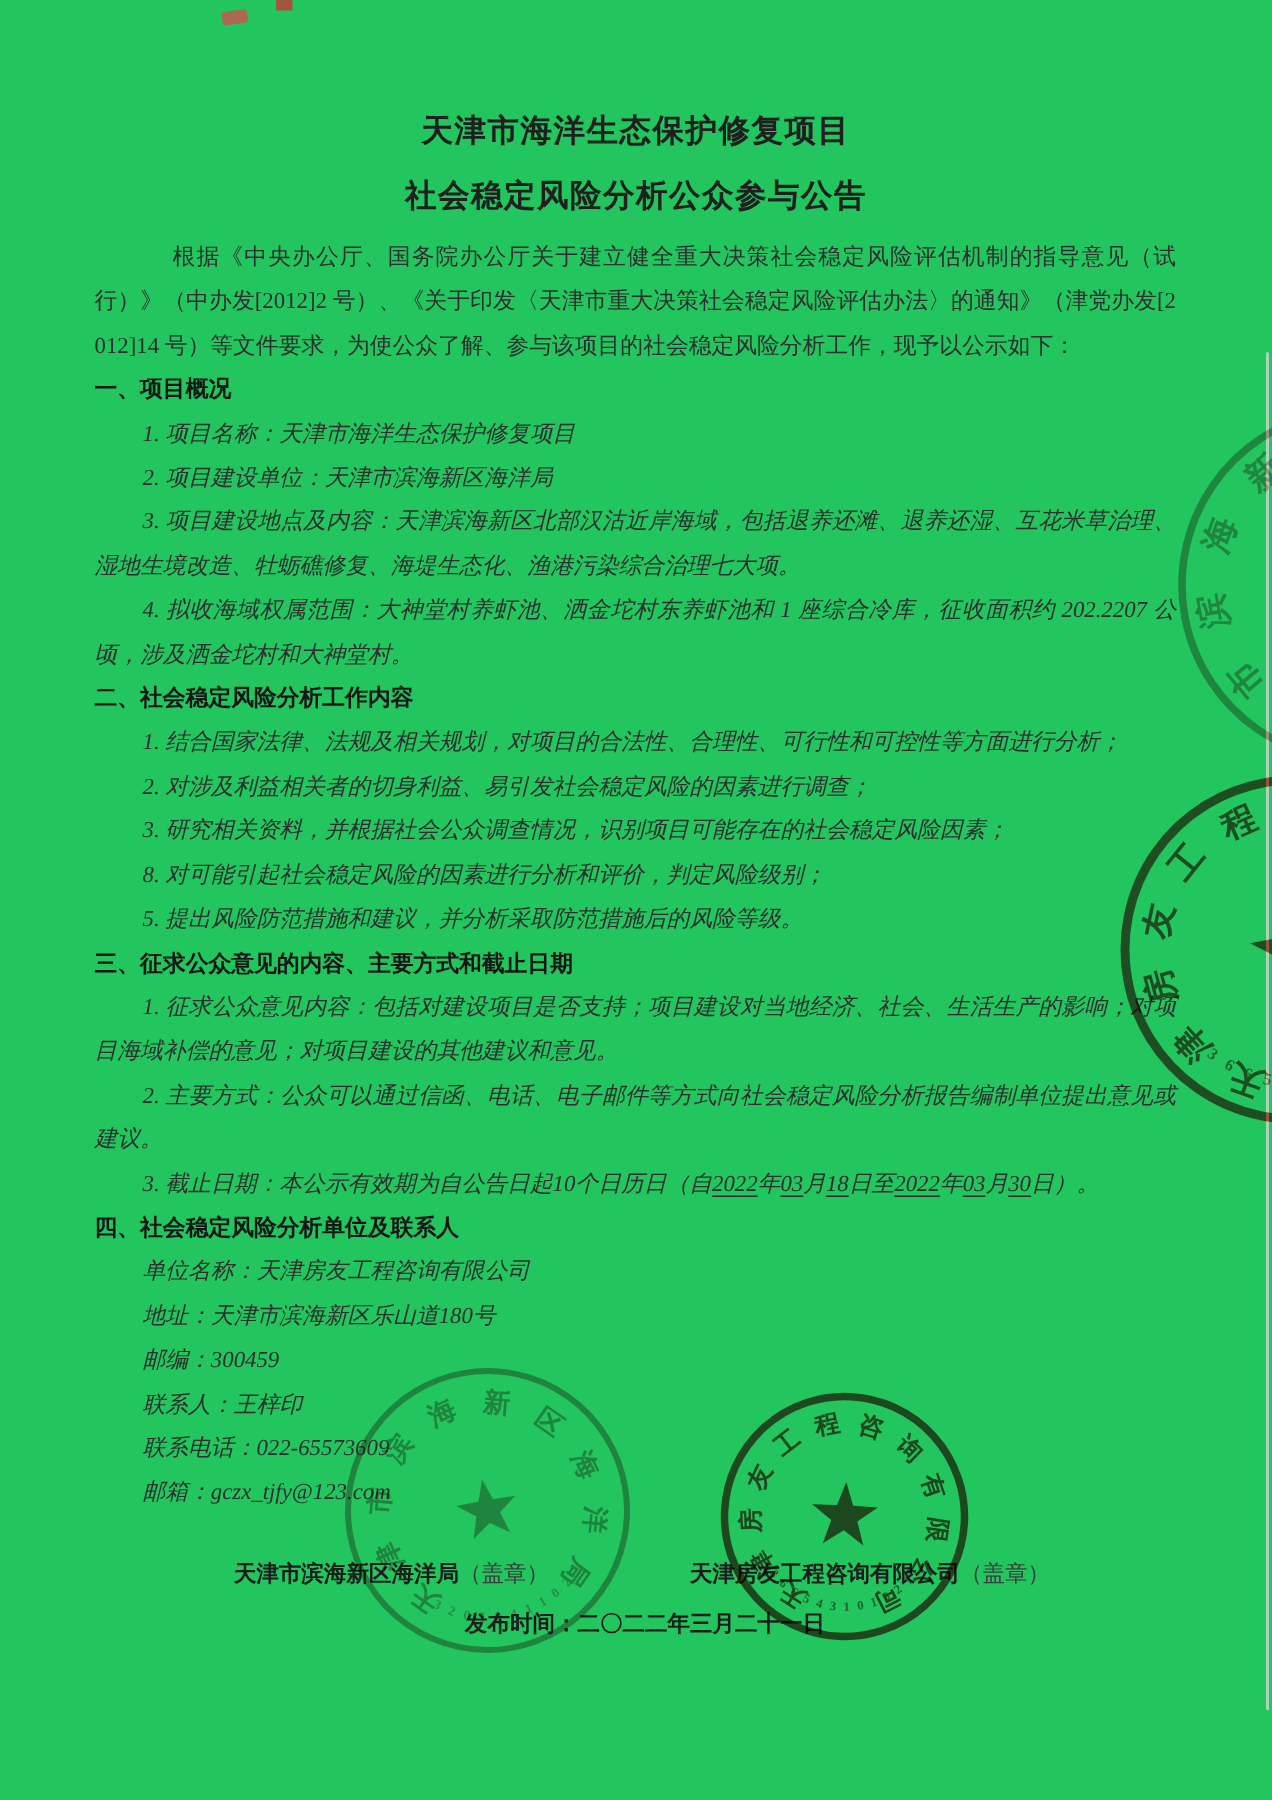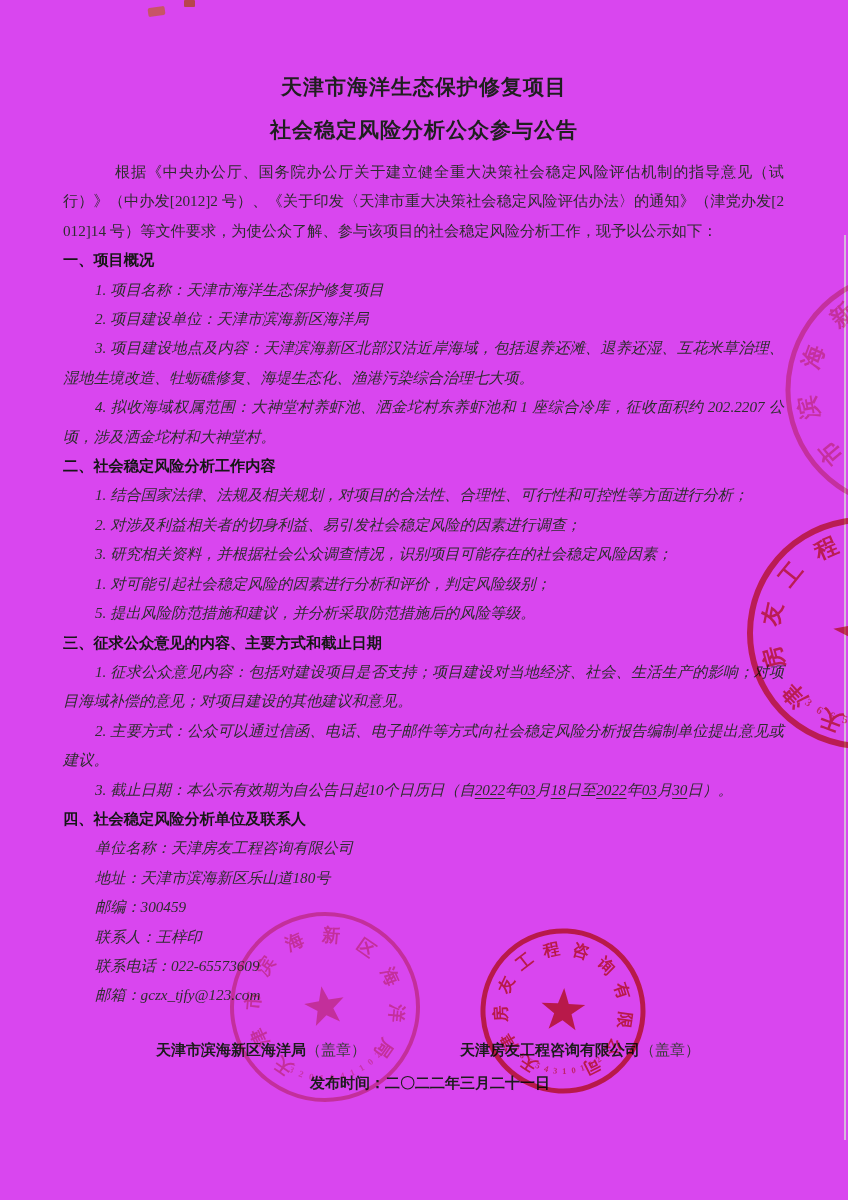--- a/index.html
+++ b/index.html
@@ -1,17 +1,17 @@
 <!DOCTYPE html>
 <html><head>
 <meta charset="utf-8">
 <style>
   html,body{margin:0;padding:0;background:#ffffff;}
   .page{
-    position:relative;width:848px;height:1200px;background:#d946ef;
+    position:relative;width:848px;height:1200px;background:#22c55e;
     overflow:hidden;font-family:"Liberation Serif","DejaVu Serif",serif;
     color:#2e2e2e;
   }
   .titles{padding-top:66px;text-align:center;}
   .title-line{font-size:21px;line-height:43px;font-weight:bold;letter-spacing:1px;color:#1f1f1f;}
   .doc-body{margin:5px 64px 0 63px;}
   .doc-body p{margin:0;line-height:29.4px;font-size:15.2px;text-align:justify;word-break:break-all;}
   p.intro{text-indent:52px;}
   p.sec-heading{font-weight:bold;color:#161616;text-indent:0;}
   p.item{text-indent:32px;font-style:italic;}
@@ -46,21 +46,21 @@
       <p class="intro">根据《中央办公厅、国务院办公厅关于建立健全重大决策社会稳定风险评估机制的指导意见（试行）》（中办发[2012]2 号）、《关于印发〈天津市重大决策社会稳定风险评估办法〉的通知》（津党办发[2012]14 号）等文件要求，为使公众了解、参与该项目的社会稳定风险分析工作，现予以公示如下：</p>
       <p class="sec-heading">一、项目概况</p>
       <p class="item">1. 项目名称：天津市海洋生态保护修复项目</p>
       <p class="item">2. 项目建设单位：天津市滨海新区海洋局</p>
       <p class="item">3. 项目建设地点及内容：天津滨海新区北部汉沽近岸海域，包括退养还滩、退养还湿、互花米草治理、湿地生境改造、牡蛎礁修复、海堤生态化、渔港污染综合治理七大项。</p>
       <p class="item">4. 拟收海域权属范围：大神堂村养虾池、洒金坨村东养虾池和 1 座综合冷库，征收面积约 202.2207 公顷，涉及洒金坨村和大神堂村。</p>
       <p class="sec-heading">二、社会稳定风险分析工作内容</p>
       <p class="item">1. 结合国家法律、法规及相关规划，对项目的合法性、合理性、可行性和可控性等方面进行分析；</p>
       <p class="item">2. 对涉及利益相关者的切身利益、易引发社会稳定风险的因素进行调查；</p>
       <p class="item">3. 研究相关资料，并根据社会公众调查情况，识别项目可能存在的社会稳定风险因素；</p>
-      <p class="item">1. 对可能引起社会稳定风险的因素进行分析和评价，判定风险级别；</p>
+      <p class="item">8. 对可能引起社会稳定风险的因素进行分析和评价，判定风险级别；</p>
       <p class="item">5. 提出风险防范措施和建议，并分析采取防范措施后的风险等级。</p>
       <p class="sec-heading">三、征求公众意见的内容、主要方式和截止日期</p>
       <p class="item">1. 征求公众意见内容：包括对建设项目是否支持；项目建设对当地经济、社会、生活生产的影响；对项目海域补偿的意见；对项目建设的其他建议和意见。</p>
       <p class="item">2. 主要方式：公众可以通过信函、电话、电子邮件等方式向社会稳定风险分析报告编制单位提出意见或建议。</p>
       <p class="item"><span>3. 截止日期：本公示有效期为自公告日起10个日历日（自</span><span class="u">2022</span><span>年</span><span class="u">03</span><span>月</span><span class="u">18</span><span>日至</span><span class="u">2022</span><span>年</span><span class="u">03</span><span>月</span><span class="u">30</span><span>日）。</span></p>
       <p class="sec-heading">四、社会稳定风险分析单位及联系人</p>
       <p class="item">单位名称：天津房友工程咨询有限公司</p>
       <p class="item">地址：天津市滨海新区乐山道180号</p>
       <p class="item">邮编：300459</p>
       <p class="item">联系人：王梓印</p>

